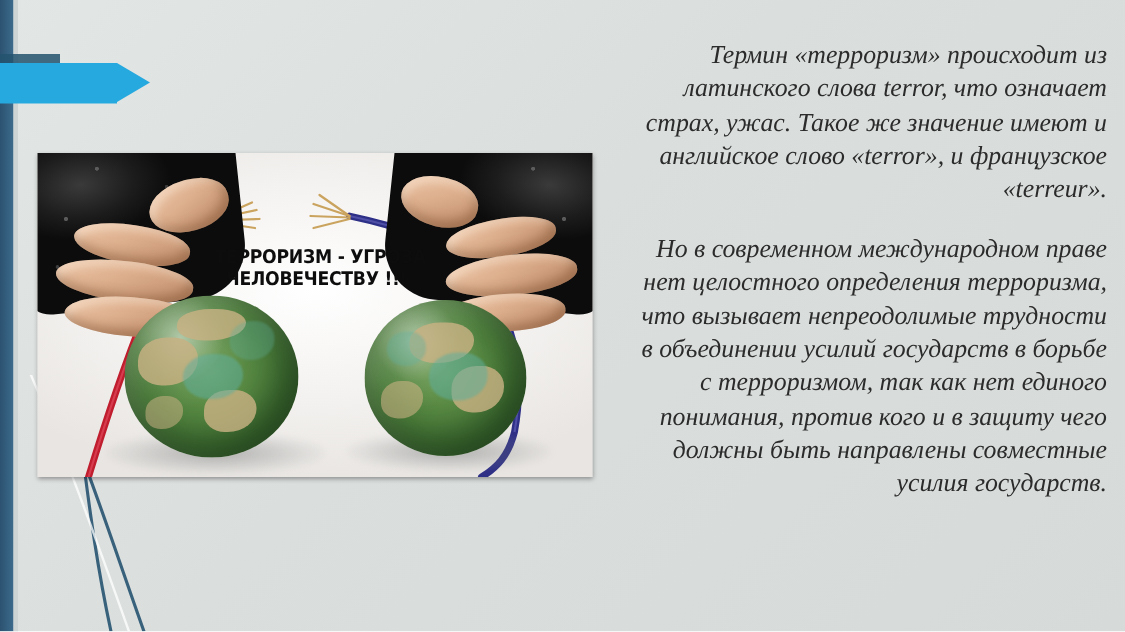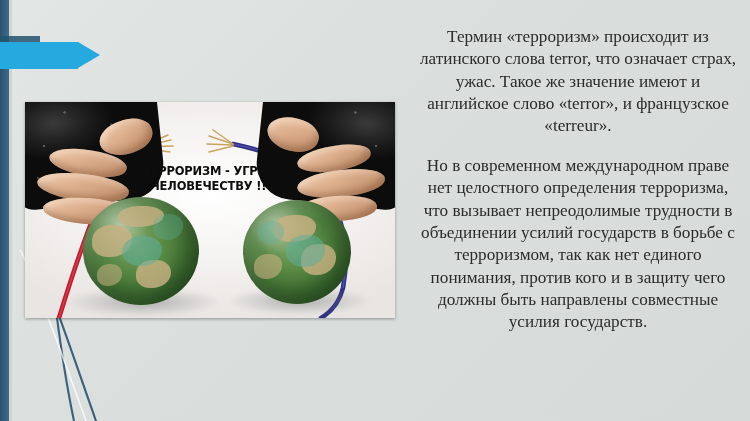--- a/index.html
+++ b/index.html
@@ -199,21 +199,22 @@
     left: 418px;
     top: 26px;
     width: 320px;
   }
   .para {
     color: #2b2b2b;
     font-family: "Liberation Serif", serif;
     font-size: 17.2px;
     line-height: 1.30;
     margin: 0 0 17px 0;
-    text-align: center;
+    text-align: right;
+    font-style: italic;
   }
   .para:last-child { margin-bottom: 12px; }
 </style>
 </head>
 <body>
 
 <div id="slide">
 
   <div class="edge-strip"></div>
   <div class="edge-strip-light"></div>

